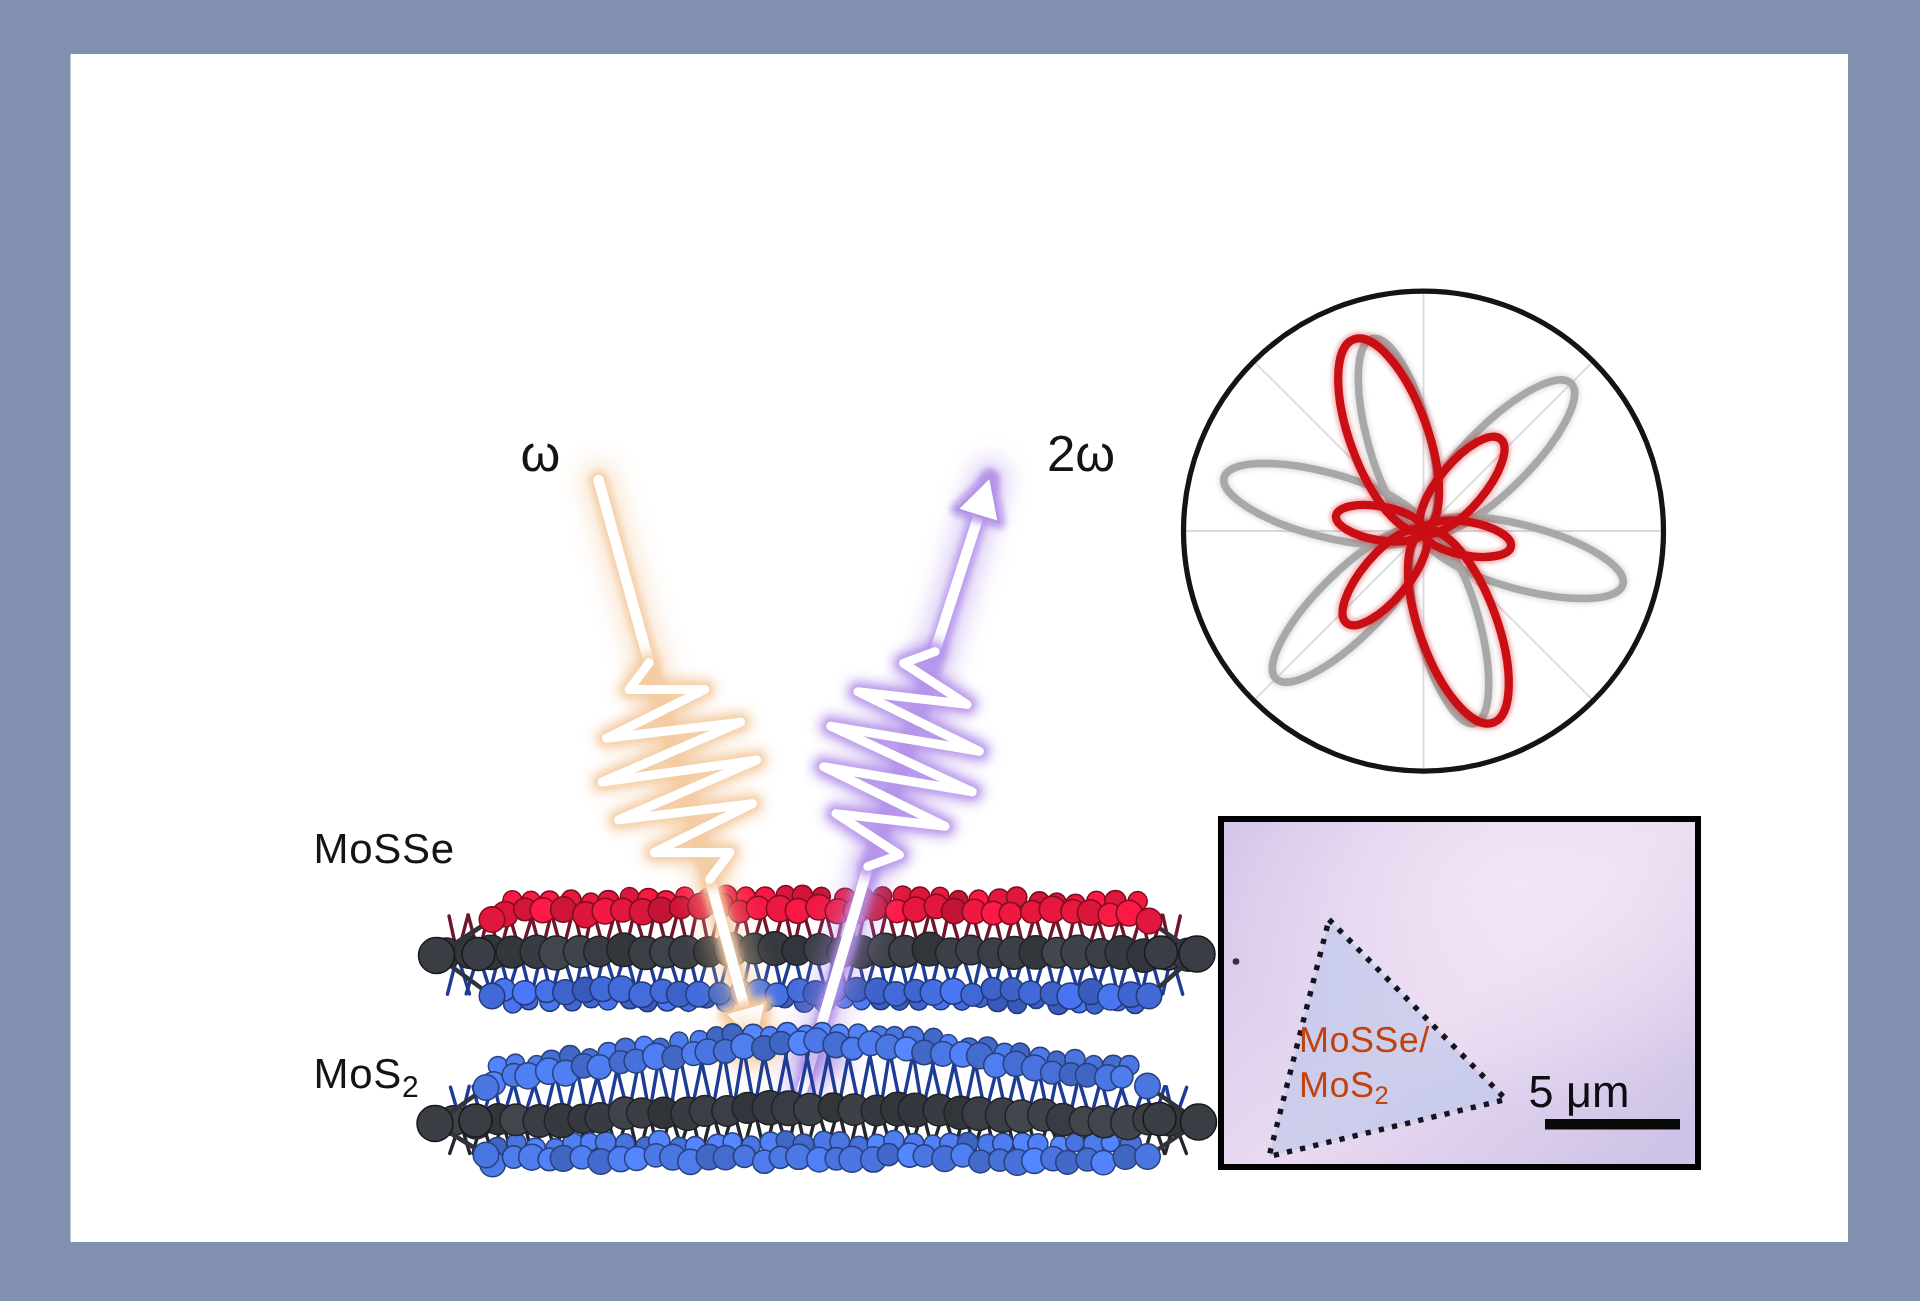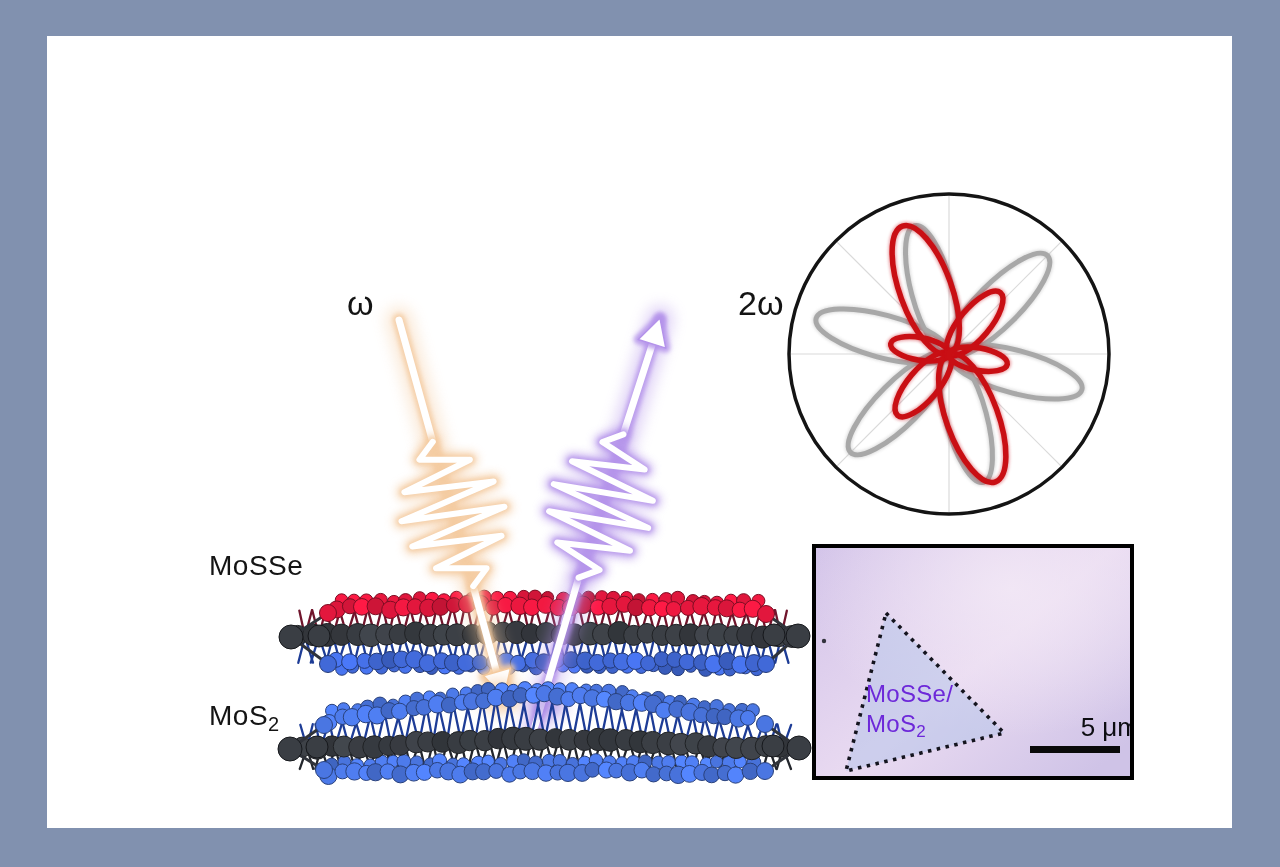--- a/index.html
+++ b/index.html
@@ -12,40 +12,40 @@
   .frame{position:absolute;inset:0;}
   .panel{
     position:absolute;left:47px;top:36px;width:1185px;height:792px;
     background:#ffffff;
   }
   .fig-label{
     position:absolute;color:#141414;font-family:"Liberation Sans",sans-serif;
     white-space:nowrap;line-height:1;user-select:none;
   }
   #label-omega{left:300px;top:250px;font-size:34px;}
-  #label-2omega{left:651px;top:250px;font-size:34px;margin-left:40px;}
+  #label-2omega{left:651px;top:250px;font-size:34px;}
   #label-mosse{left:162px;top:516px;font-size:28px;letter-spacing:.5px;}
   #label-mos2{left:162px;top:666px;font-size:28px;letter-spacing:.5px;}
   .sub{font-size:20px;vertical-align:-6px;}
   #schematic,#polar{position:absolute;pointer-events:none;}
   #schematic{left:0;top:0;}
   #polar{left:735px;top:151px;}
   #micrograph{
     position:absolute;left:765px;top:508px;width:322px;height:236px;
     border:4px solid #000;box-sizing:border-box;overflow:hidden;
   }
   #micrograph svg{position:absolute;left:0;top:0;}
   .flake-label{
-    position:absolute;left:50px;top:131px;color:#6d28d9;
+    position:absolute;left:50px;top:131px;color:#c2410c;
     font-size:24px;line-height:30px;letter-spacing:.3px;
   }
   .flake-label .sub{font-size:17px;vertical-align:-5px;}
   .scale-label{
-    position:absolute;left:203px;top:164px;width:120px;text-align:right;
-    color:#0d0d12;font-size:26px;
+    position:absolute;left:203px;top:164px;width:120px;text-align:left;
+    color:#0d0d12;font-size:30px;
   }
 </style>
 </head>
 <body style="background: rgb(129, 145, 175);">
 
 <div class="frame">
   <div class="panel" style="background: rgb(255, 255, 255);">
 
     <svg id="schematic" width="1280" height="867" viewBox="0 0 1280 867">
         <defs>

